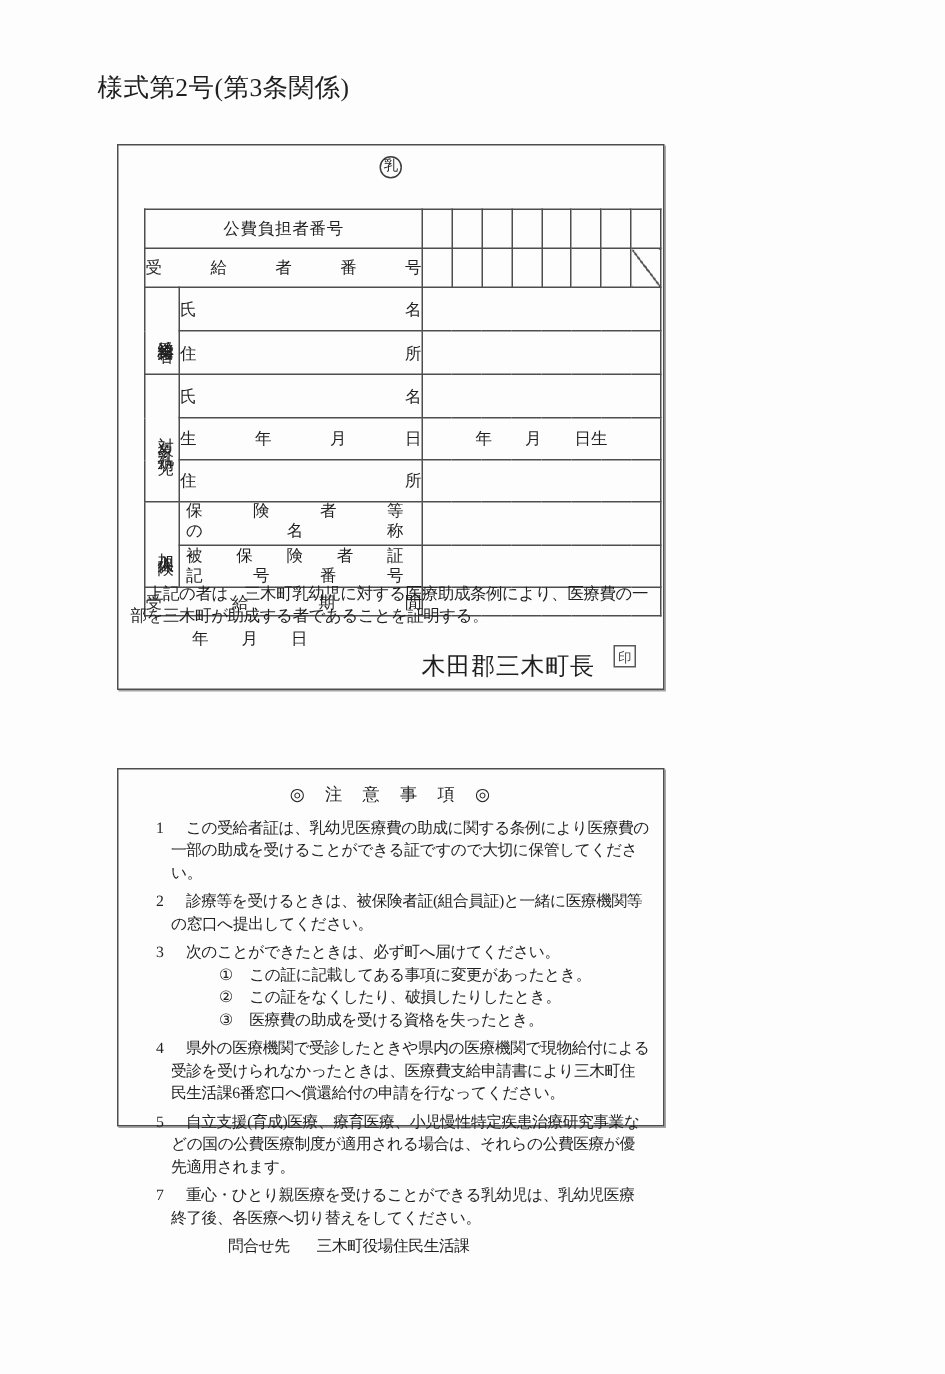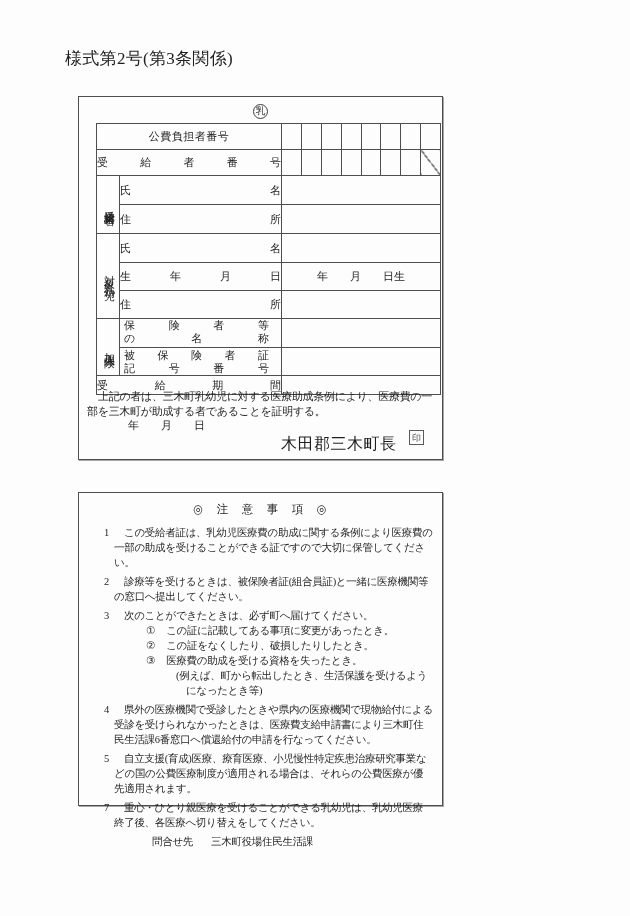--- a/index.html
+++ b/index.html
@@ -17,37 +17,37 @@
   .front-side{top:73px;}
   .back-side{top:479px;}
 
   .card{
     position:absolute;left:78px;width:365px;
     border:1px solid #4e4e4e;background:#fdfdfd;
     box-shadow:1px 1px 0 rgba(60,60,60,.45);
     box-sizing:border-box;
   }
   .front-card{top:96px;height:364px;}
-  .back-card{top:492px;height:314px;}
+  .back-card{top:512px;height:239px;}
 
   
   .front-title{
     position:absolute;top:7px;left:0;width:100%;
     display:flex;justify-content:center;align-items:center;gap:13px;
   }
   .badge{
     display:inline-flex;align-items:center;justify-content:center;
     width:15px;height:15px;border:1px solid #3c3c3c;border-radius:50%;
     font-size:9.5px;line-height:1;box-sizing:border-box;flex:0 0 auto;
   }
   .front-title-text{font-size:12px;letter-spacing:.6px;}
 
   
   .cert-table{
-    position:absolute;left:17px;top:26px;
+    position:absolute;left:17px;top:42px;
     border-collapse:collapse;table-layout:fixed;width:344px;
   }
   .cert-table td{
     border:1px solid #4e4e4e;padding:0;font-size:11px;color:#1f1f1f;
     box-sizing:border-box;overflow:hidden;
   }
   .r26{height:26px;}.r29{height:29px;font-family:Liberation Mono, monospace;}.r28{height:28px;}.r19{height:19px;}
   .lab{vertical-align:middle;}
   .cent{text-align:center;letter-spacing:.5px;}
   .just{text-align:justify;text-align-last:justify;-moz-text-align-last:justify;}
@@ -215,21 +215,20 @@
         <div class="subnotes">
           <div class="subnote">
             <span class="note-no">①</span><span>この証に記載してある事項に変更があったとき。</span>
           </div>
           <div class="subnote">
             <span class="note-no">②</span><span>この証をなくしたり、破損したりしたとき。</span>
           </div>
           <div class="subnote">
             <span class="note-no">③</span><span>医療費の助成を受ける資格を失ったとき。</span>
           </div>
-          <div class="sub-paren">(例えば、町から転出したとき、生活保護を受けるようになったとき等)</div>
         </div>
       </div>
 
       <div class="note">
         <span class="note-no">4</span><span>県外の医療機関で受診したときや県内の医療機関で現物給付による受診を受けられなかったときは、医療費支給申請書により三木町住民生活課6番窓口へ償還給付の申請を行なってください。</span>
       </div>
 
       <div class="note">
         <span class="note-no">5</span><span>自立支援(育成)医療、療育医療、小児慢性特定疾患治療研究事業などの国の公費医療制度が適用される場合は、それらの公費医療が優先適用されます。</span>
       </div>

